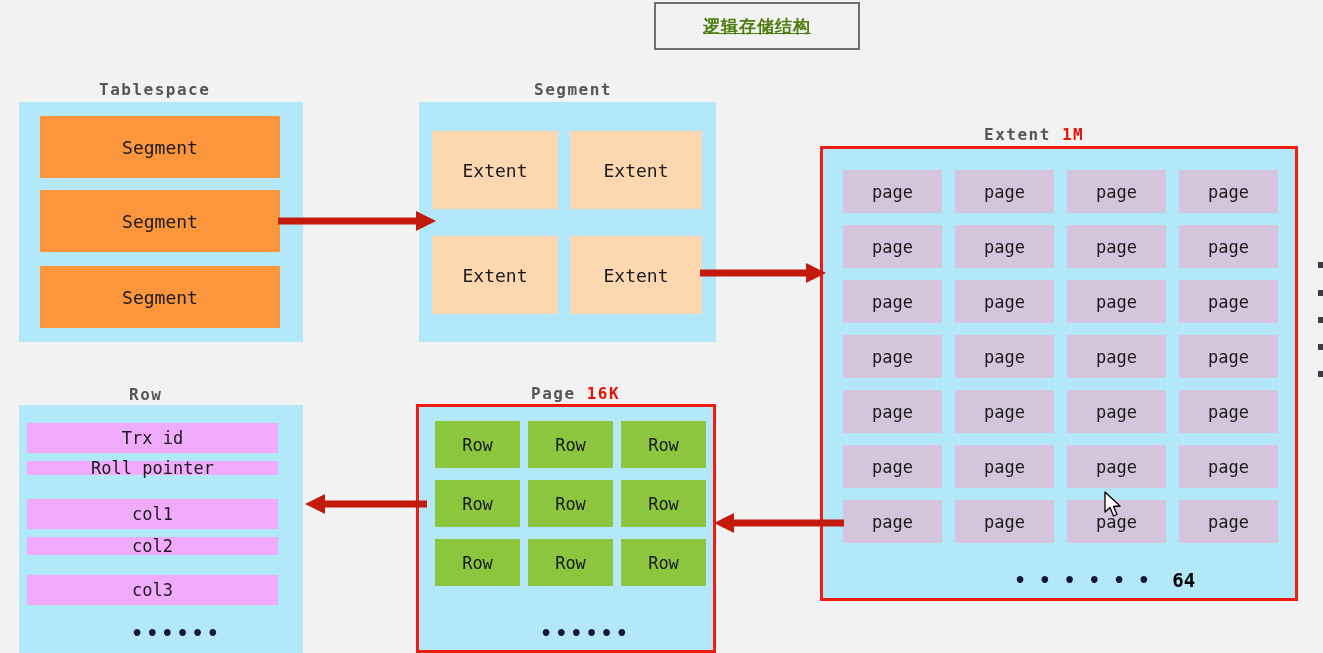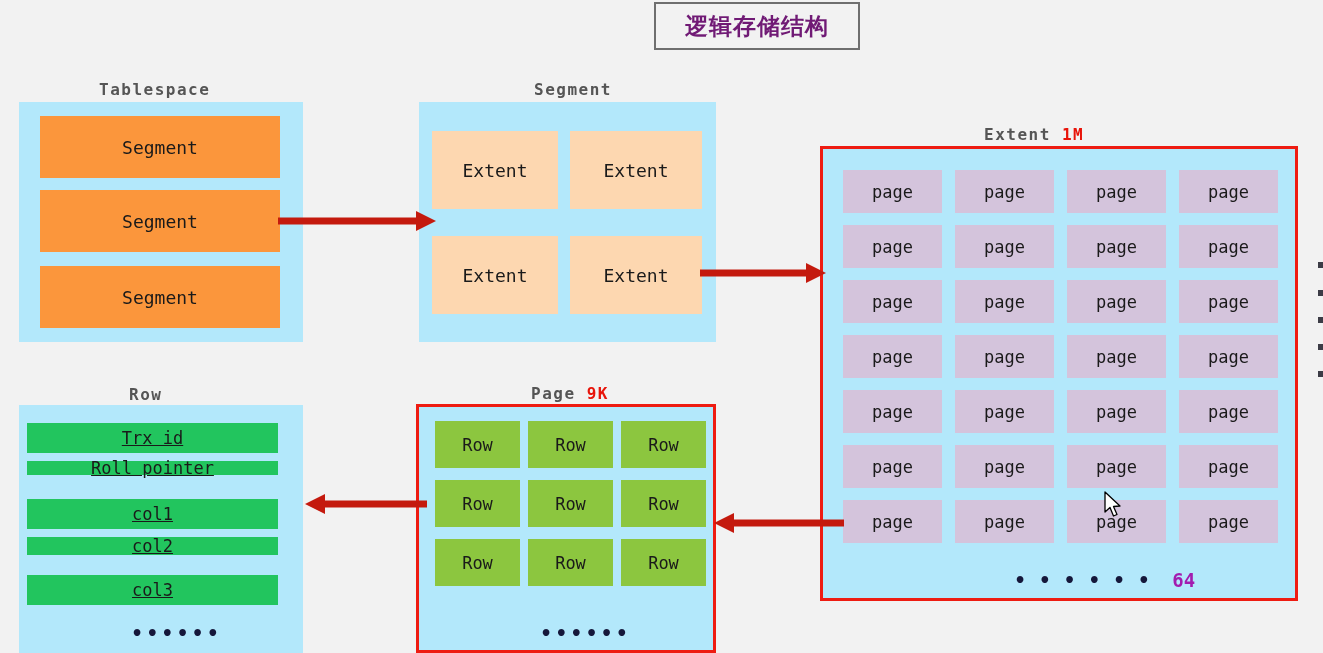--- a/index.html
+++ b/index.html
@@ -23,24 +23,25 @@
     width: 202px;
     height: 44px;
     border: 2px solid #6f6f6f;
     background: #f2f2f2;
     display: flex;
     align-items: center;
     justify-content: center;
   }
   #title-text {
     font-family: "DejaVu Sans", "Liberation Sans", sans-serif;
-    font-size: 23px;
+    font-size: 17px;
     font-weight: bold;
-    color: #701a75;
+    color: #4d7c0f;
     letter-spacing: 1px;
+    text-decoration: underline;
   }
 
   
   .grp-label {
     position: absolute;
     font-family: "DejaVu Sans Mono", "Liberation Mono", monospace;
     font-size: 16px;
     font-weight: bold;
     color: #555555;
     letter-spacing: 1.5px;
@@ -77,37 +78,36 @@
   }
   .cell-page {
     background: #d4c4dc;
     font-size: 17px;
   }
   .cell-row {
     background: #8cc63f;
     font-size: 17px;
   }
   .cell-col {
-    background: #22c55e;
+    background: #f0abfc;
     font-size: 17px;
-    text-decoration: underline;
   }
 
   
   .dots {
     position: absolute;
     font-family: "DejaVu Sans", "Liberation Sans", sans-serif;
     font-size: 19px;
     font-weight: bold;
     color: #15173a;
     letter-spacing: 3px;
     white-space: nowrap;
   }
   .dots .count {
-    color: #a21caf;
+    color: #000000;
     font-family: "DejaVu Sans Mono", "Liberation Mono", monospace;
     letter-spacing: 0;
   }
 
   
   .arrow-svg { position: absolute; overflow: visible; }
 
   
   .edge-bullet {
     position: absolute;
@@ -248,21 +248,21 @@
     </div>
     <div class="cell cell-page" style="left: 1179px; top: 500px; width: 99px; height: 43px;">
       <span>page</span>
     </div>
   </div>
 <div class="dots" style="left:1014px; top:569px;">
   <span>• • • • • •</span><span>&nbsp;&nbsp;</span><span class="count">64</span>
 </div>
 
 <div class="grp-label" style="left:531px; top:384px;">
-  <span>Page</span><span>&nbsp;</span><span class="accent">9K</span>
+  <span>Page</span><span>&nbsp;</span><span class="accent">16K</span>
 </div>
 <div class="blue-panel red-outline" style="left:416px; top:404px; width:300px; height:249px;">
 </div>
 <div id="page-grid">
     <div class="cell cell-row" style="left: 435px; top: 421px; width: 85px; height: 47px;">
       <span>Row</span>
     </div>
     <div class="cell cell-row" style="left: 528px; top: 421px; width: 85px; height: 47px;">
       <span>Row</span>
     </div>

